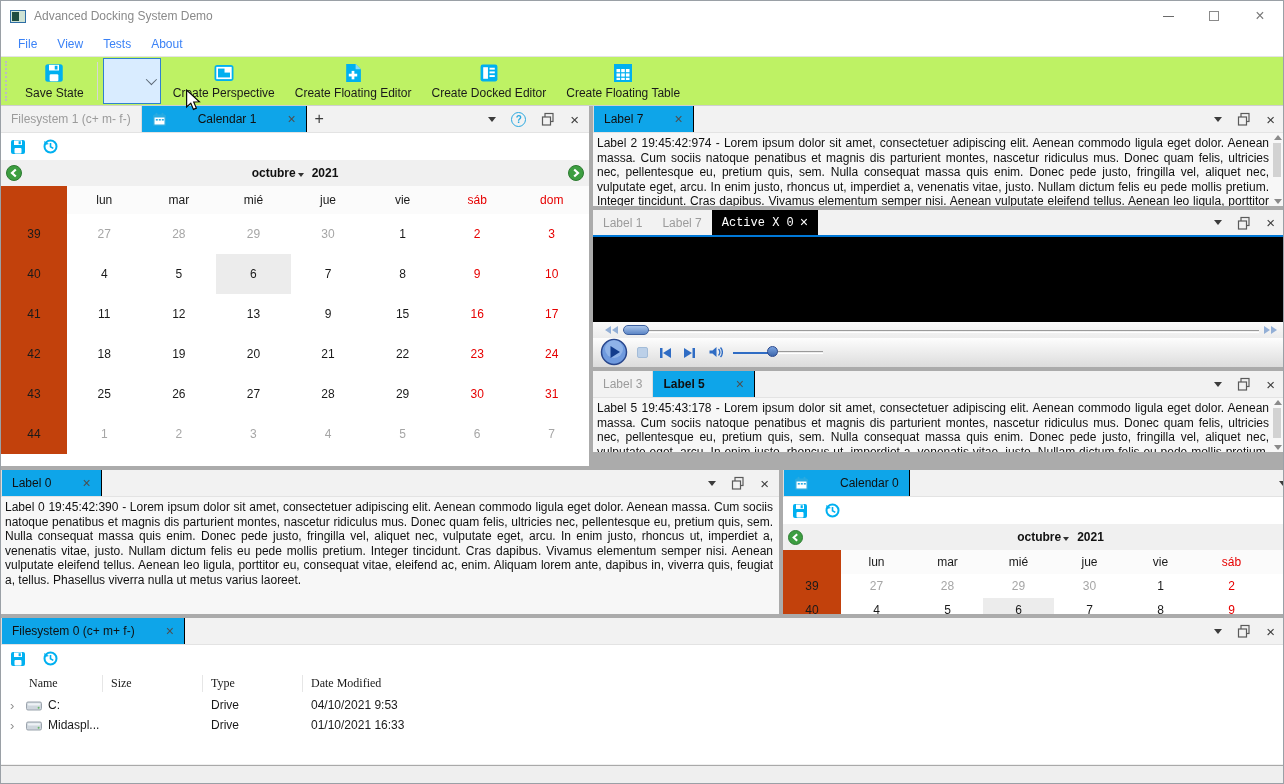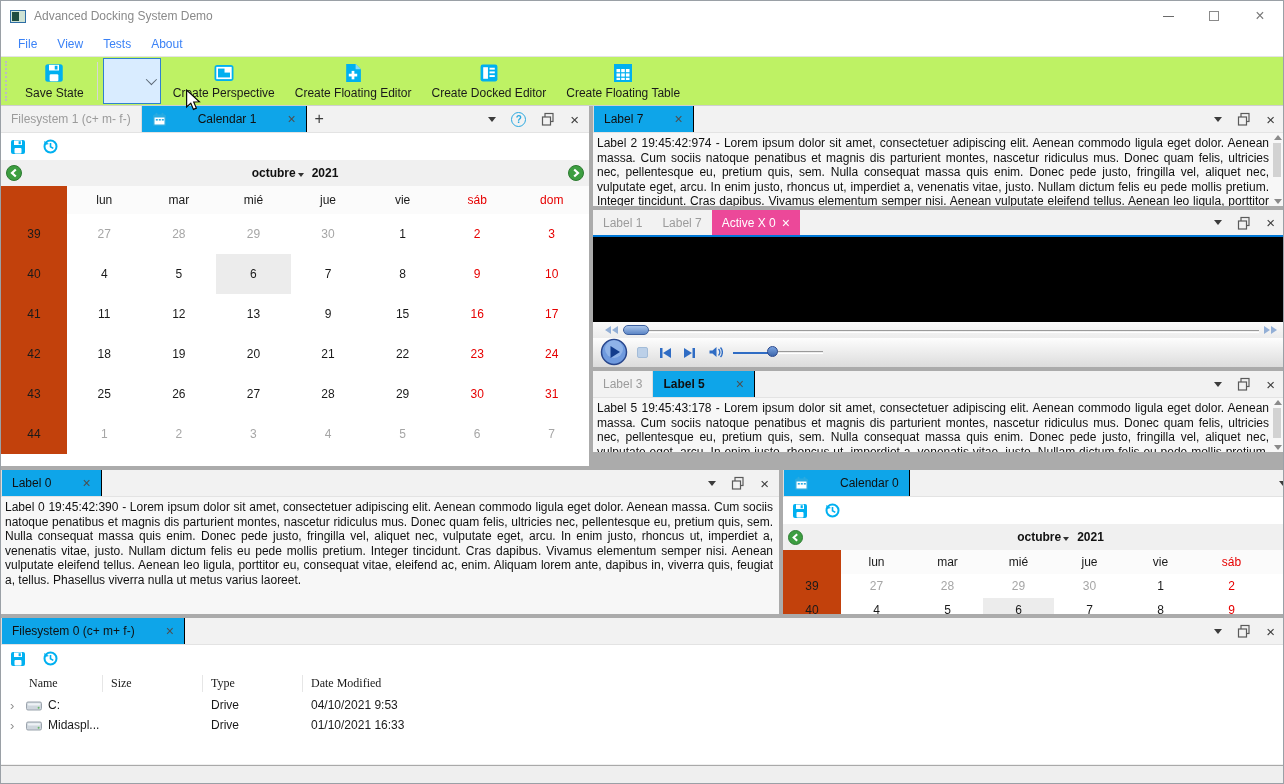--- a/index.html
+++ b/index.html
@@ -34,21 +34,21 @@
                  transform:rotate(45deg) translateY(-2px); }
 
   
   .workspace { position:absolute; left:0; top:105px; width:1284px; height:658px; background:#ababab; }
   .panel { position:absolute; background:#fff; overflow:hidden; }
 
   .tabbar { height:27px; background:#f2f2f2; display:flex; align-items:stretch; border-bottom:1px solid #e3e3e3; }
   .tab { display:flex; align-items:center; gap:6px; padding:0 10px; font-size:12px; color:#9b9b9b; white-space:nowrap; }
   .tab.active { background:#0ea5e9; color:#101010; border-left:1px solid #ddd; border-right:1px solid #000000;gap:31px; }
   .tab .x { font-size:14px; color:#4e4e4e; line-height:1; }
-  .tab.bluetab { background:#ec4899; color:#fff; }
+  .tab.bluetab { background:#000000; color:#fff;font-family:Liberation Mono, monospace; }
   .tab.bluetab .x { color:#fff; }
   .tab-add { display:flex; align-items:center; padding:0 8px; font-size:16px; color:#3c3c3c; }
   .titlebtns { margin-left:auto; display:flex; align-items:center; gap:15px; padding-right:10px; }
   .tb-caret { width:0; height:0; border-left:4px solid transparent; border-right:4px solid transparent; border-top:5px solid #3c3c3c; }
   .tb-x { font-size:15px; color:#3c3c3c; line-height:1; }
   .help-circle { width:15px; height:15px; border-radius:50%; border:1.6px solid #29a8e0; color:#29a8e0;
                  font-size:10px; font-weight:bold; display:flex; align-items:center; justify-content:center; }
   .blue-underline { height:2px; background:#0078d7; }
 
   .lorem { position:relative; background:#f7f7f7; height:calc(100% - 27px); padding:3px 16px 0 4px;

